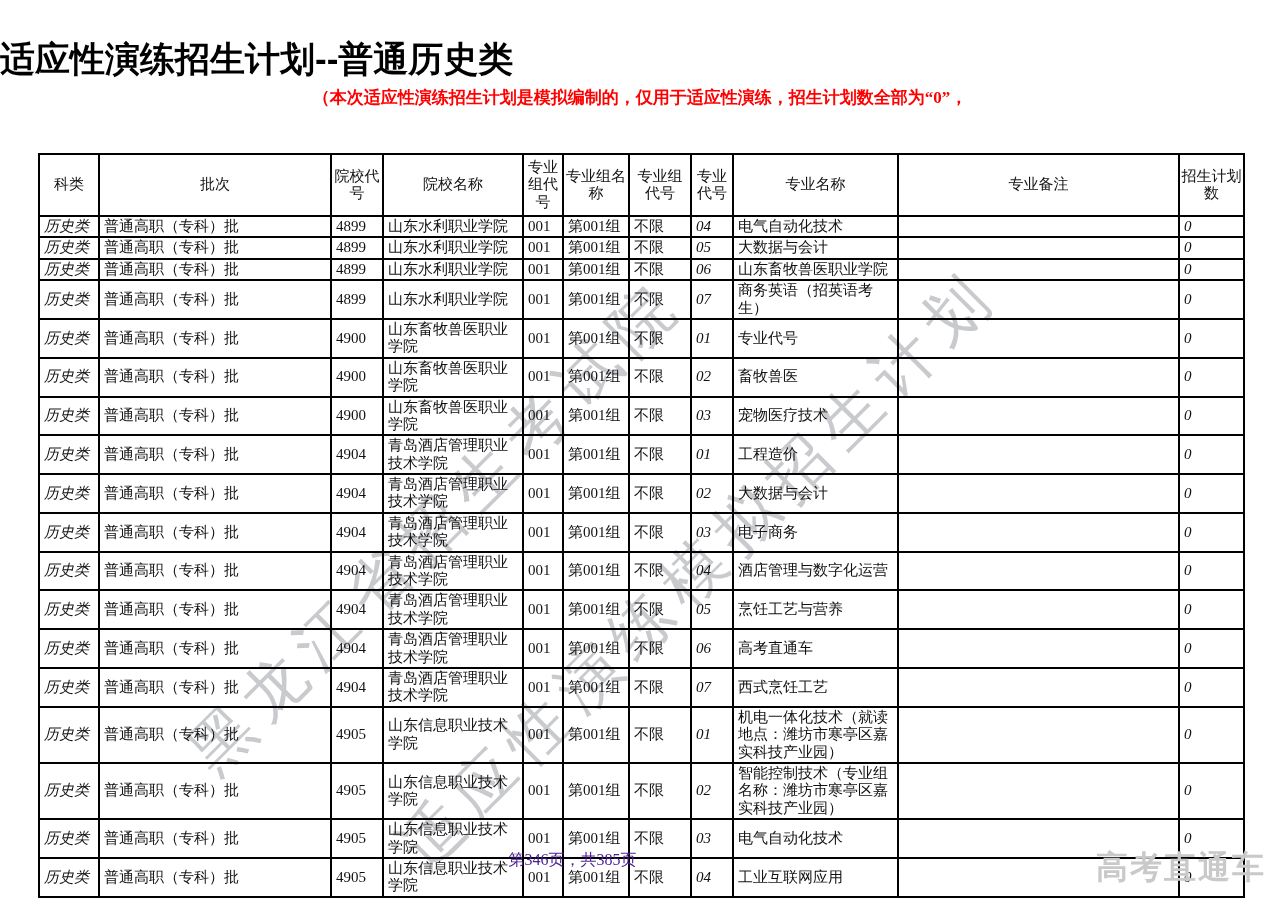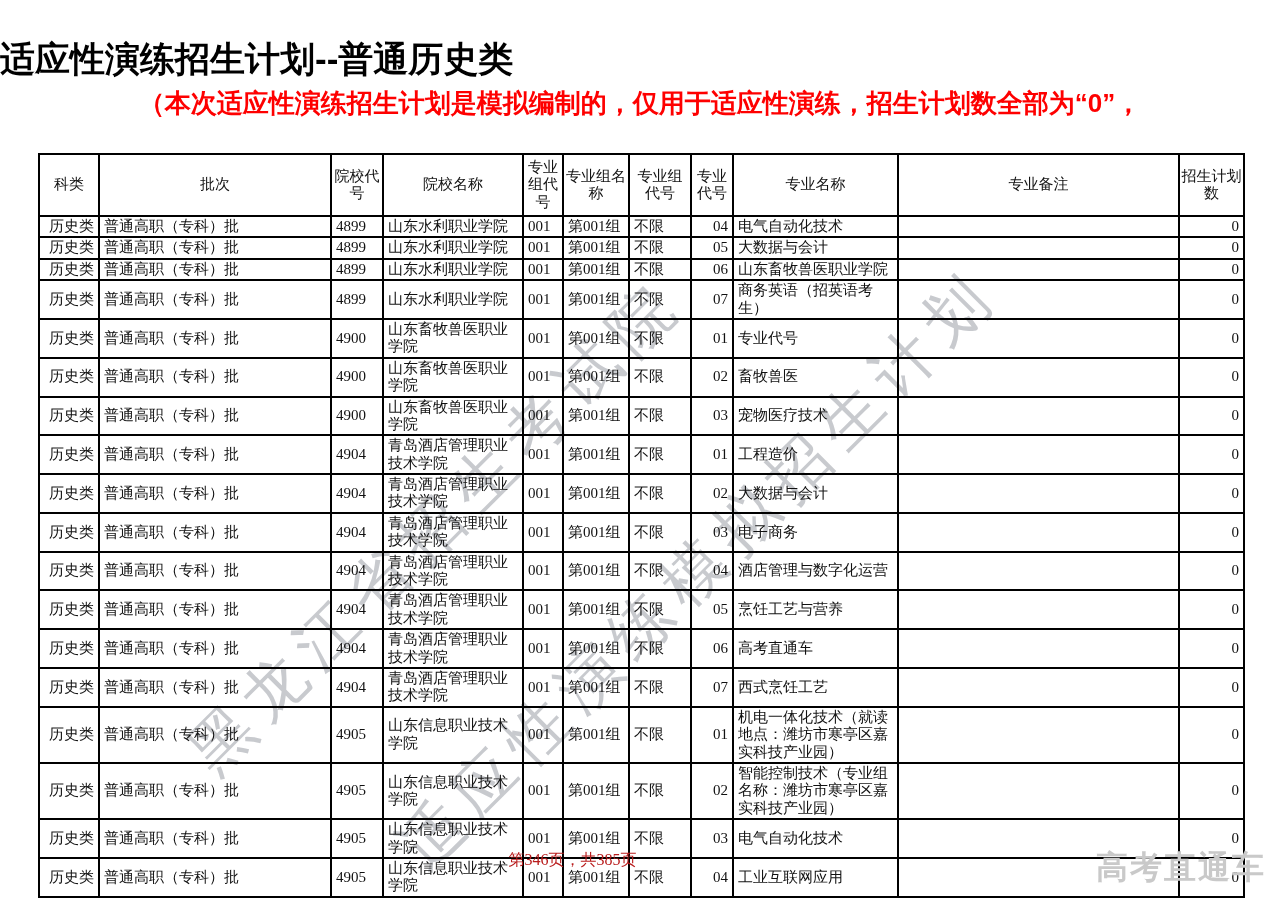--- a/index.html
+++ b/index.html
@@ -14,38 +14,38 @@
     transform:rotate(-45deg);transform-origin:left center;z-index:1;
   }
   .wm1{left:200px;top:720px;}
   .wm2{left:410px;top:815px;}
   .title{
     font-family:"Liberation Sans","DejaVu Sans",sans-serif;
     font-size:35px;font-weight:bold;text-align:left;color:#000;
     margin:36px 0 4px 0;z-index:2;position:relative;
   }
   .subtitle{
-    font-family:Liberation Sans, sans-serif;
-    color:#fe0000;font-weight:bold;font-size:26px;line-height:1.28;
+    font-family:Liberation Serif, serif;
+    color:#fe0000;font-weight:bold;font-size:17px;line-height:1.28;
     text-align:center;z-index:2;position:relative;
   }
   table.plan{
     position:absolute;left:38px;top:153px;width:1205px;z-index:2;
     border-collapse:collapse;table-layout:fixed;background:transparent;
   }
   .plan th,.plan td{
     border:2px solid #000;font-size:15px;line-height:1.16;
     padding:1px 4px;vertical-align:middle;word-break:break-all;overflow:hidden;
   }
   .plan th{font-weight:normal;text-align:center;height:56px;padding:2px 1px;}
   td.al{text-align:left;}
-  td.ac{text-align:right;}
+  td.ac{text-align:left;font-style:italic;}
   .footer{
     position:absolute;left:38px;top:850px;width:1069px;text-align:center;
-    font-size:16px;color:#b91c1c;z-index:2;
+    font-size:16px;color:#4c1d95;z-index:2;
   }
   .brand{
     position:absolute;right:14px;top:846px;z-index:2;
     font-family:"Liberation Sans","DejaVu Sans",sans-serif;
     font-size:32px;font-weight:bold;letter-spacing:2px;color:#c9c9c9;
   }
 </style>
 </head>
 <body>
 

